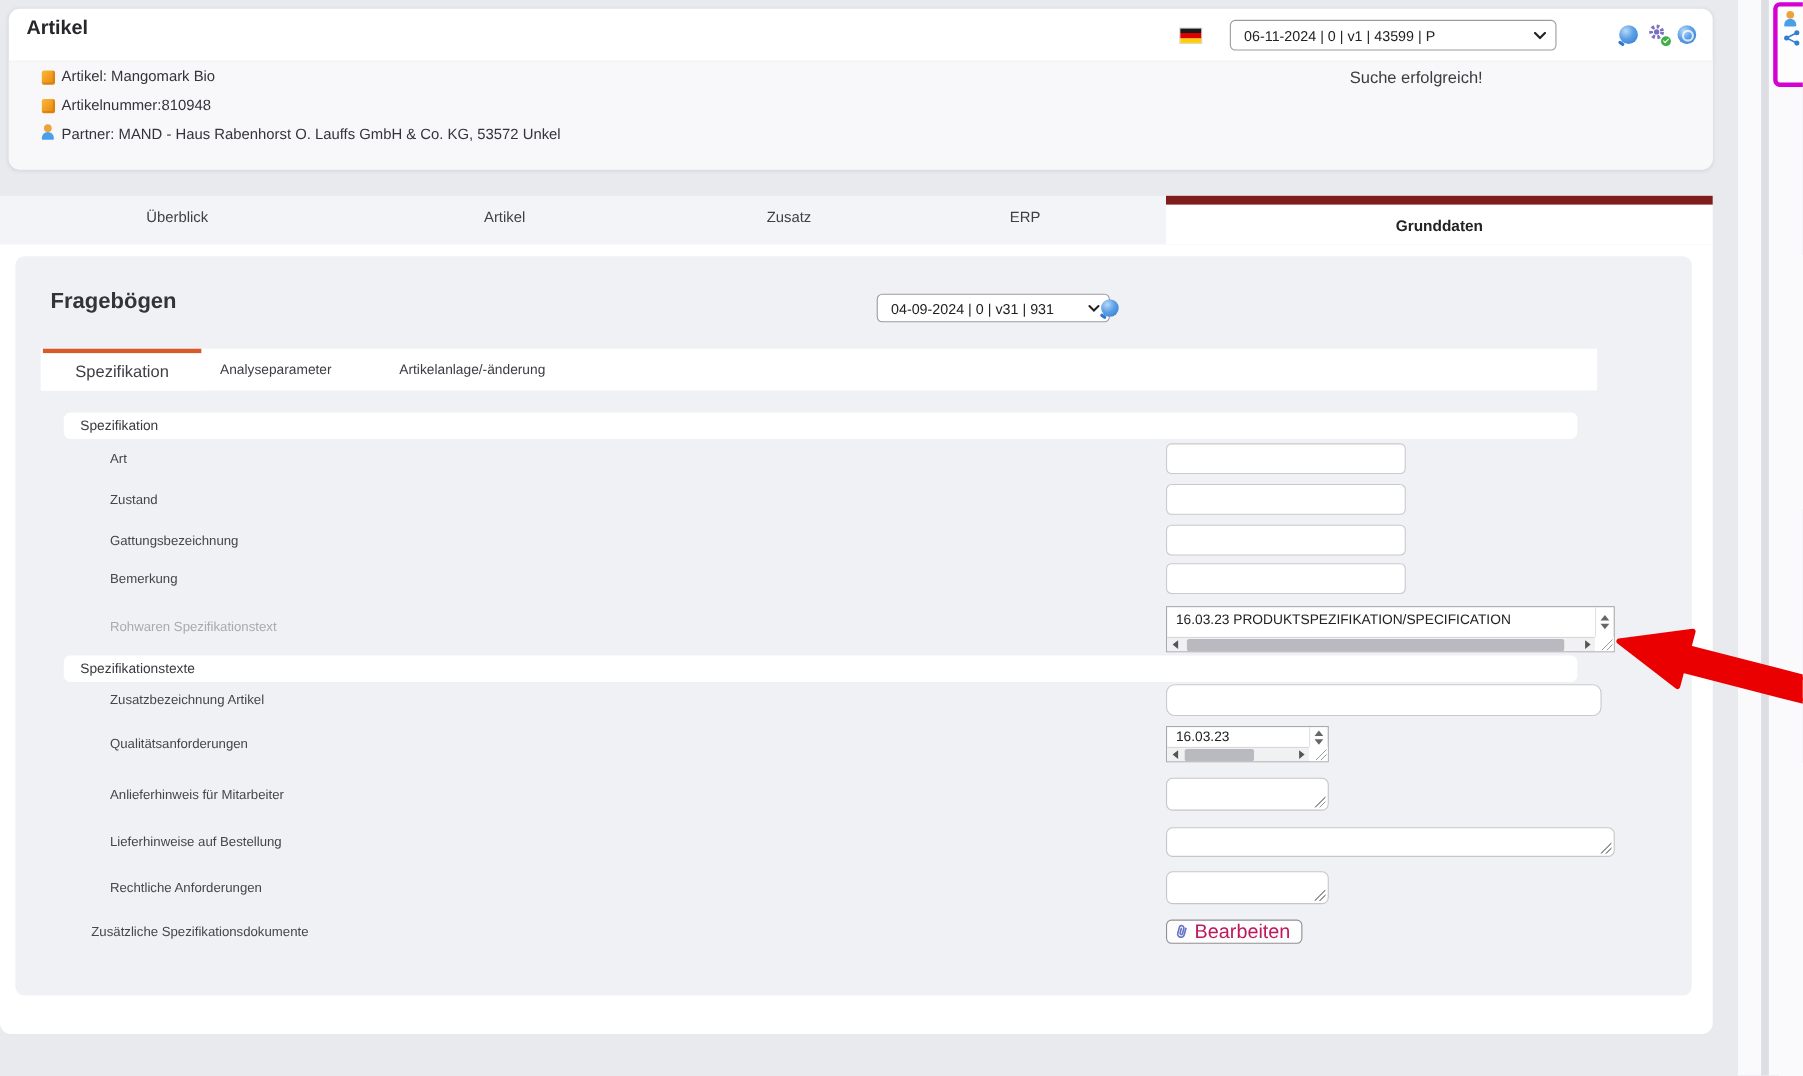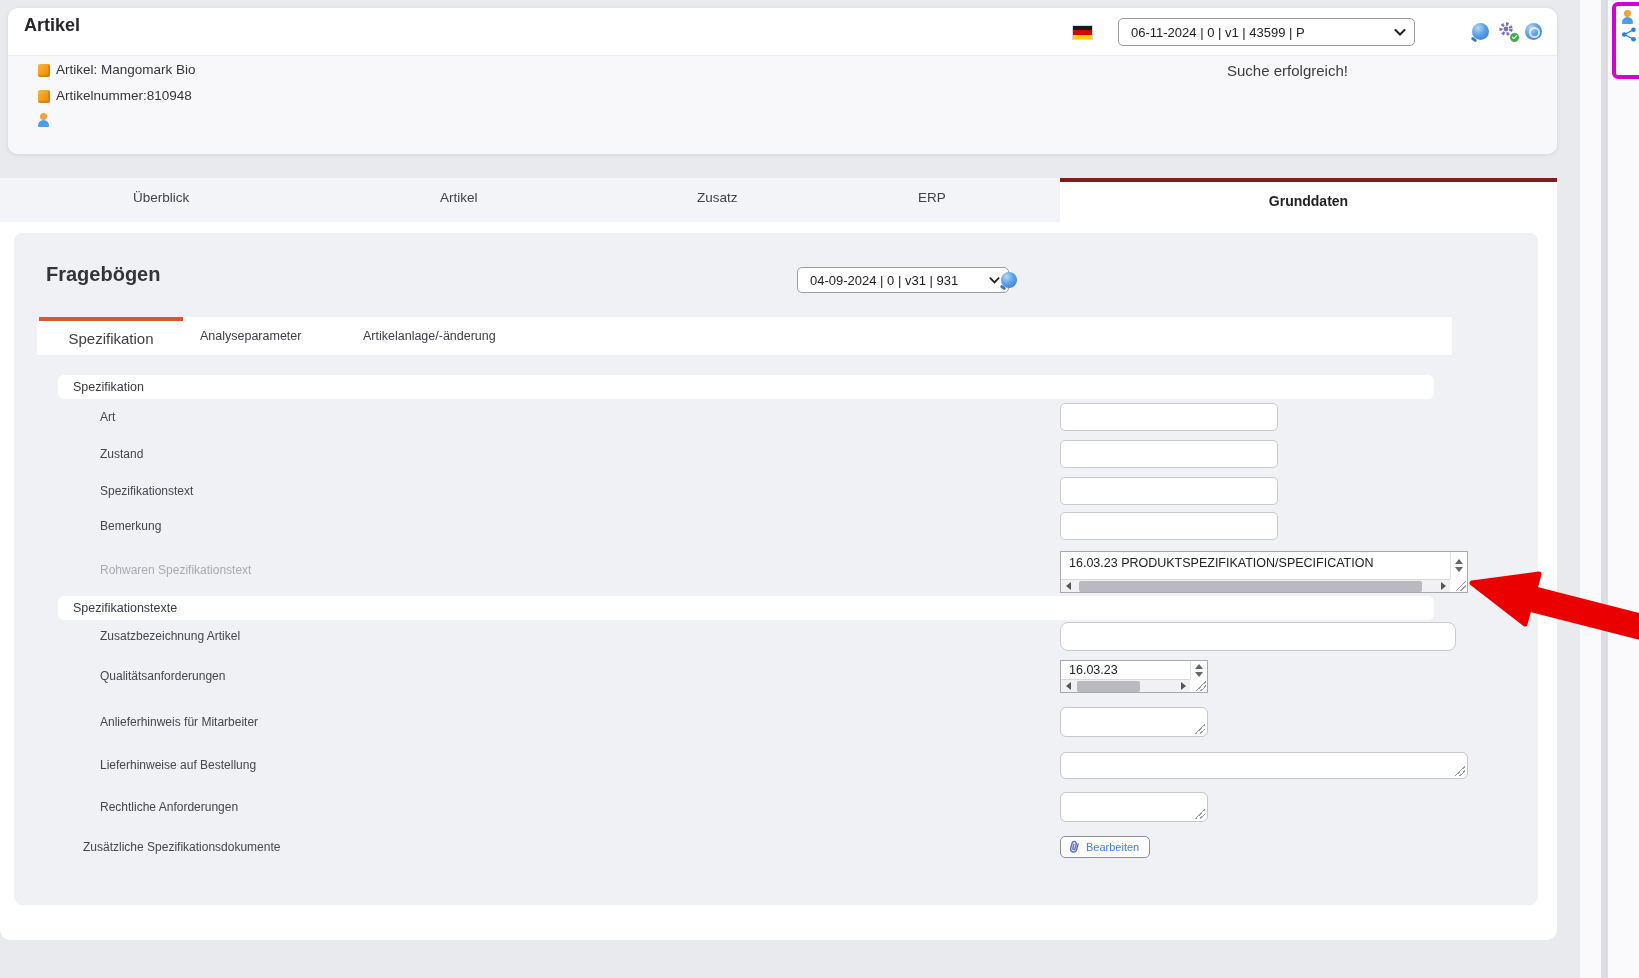--- a/index.html
+++ b/index.html
@@ -38,21 +38,21 @@
     background:radial-gradient(circle at 35% 30%, #b8d9f8 0%, #5b9fe6 45%, #2f77cc 100%); }
   .blue-ball.tail::after { content:""; position:absolute; left:-1px; bottom:-1px; width:6px; height:3px;
     background:#2f77cc; border-radius:2px; transform:rotate(35deg); }
   .globe-ring::after { content:""; position:absolute; left:4px; top:4px; width:7px; height:7px;
     border-radius:50%; border:2px solid rgba(255,255,255,.75); }
 
   
   .tabstrip { left:0; top:178px; width:1060px; height:44px; background:#f3f4f7; }
   .tab-label { font-size:13.5px; color:#3f3f46; top:190px; cursor:default; }
   .active-tab { left:1060px; top:178px; width:497px; height:44px; background:#ffffff;
-    border-top:4px solid #7f1d1d; text-align:center; }
+    border-top:8px solid #7f1d1d; text-align:center; }
   .active-tab .lbl { font-size:14px; font-weight:bold; color:#222; margin-top:11px; }
 
   
   .main-panel { left:0; top:222px; width:1557px; height:718px; background:#ffffff;
     border-radius:0 0 10px 10px; }
   .inner-box { left:14px; top:233px; width:1524px; height:672px; background:#f0f1f5; border-radius:8px; }
   .frage-title { left:46px; top:263px; font-size:20px; font-weight:bold; color:#333338; }
 
   
   .subtab-bar { left:37px; top:317px; width:1415px; height:38px; background:#ffffff; }
@@ -96,21 +96,21 @@
         transparent 70%, #9a9a9e 70%, #9a9a9e 77%, transparent 77%); }
 
   
   .ta-plain { position:absolute; background:#fff; border:1px solid #c6c6ca; border-radius:6px; }
   .ta-plain::after { content:""; position:absolute; right:2px; bottom:2px; width:10px; height:10px;
     background:
       linear-gradient(135deg, transparent 48%, #9a9a9e 48%, #9a9a9e 55%, transparent 55%,
         transparent 70%, #9a9a9e 70%, #9a9a9e 77%, transparent 77%); }
 
   .edit-btn { display:flex; align-items:center; gap:5px; background:#fdfdfd; border:1px solid #8f8f96;
-    border-radius:5px; font-size:11px; color:#3b82f6; padding:0 10px 0 7px; cursor:pointer;
+    border-radius:5px; font-size:18px; color:#be185d; padding:0 10px 0 7px; cursor:pointer;
     font-family:"Liberation Sans",sans-serif; }
 
   
   .right-col { left:1580px; top:0; width:59px; height:978px; background:#fafafc; }
   .right-scrollbar { left:1601px; top:0; width:7px; height:978px; background:#dcdee4; }
   .magenta-box { left:1612px; top:2px; width:34px; height:77px; background:#fdfdfe;
     border:4px solid #d400d4; border-radius:6px; padding:4px 0 0 5px; }
   .share-svg { display:block; margin-top:3px; }
 
   .gear-badge { position:absolute; right:-2px; bottom:-1px; width:9px; height:9px; border-radius:50%;
@@ -132,20 +132,21 @@
       <div class="box-icon"></div>
     </div>
   <div class="abs info-line" style="left:56px; top:62px;">Artikel: Mangomark Bio</div>
 
   <div class="abs" style="left:38px; top:90px;">
       <div class="box-icon"></div>
     </div>
   <div class="abs info-line" style="left:56px; top:88px;">Artikelnummer:810948</div>
 
   <div class="abs person-icon" style="left:37px; top:113px;"></div>
+  <div class="abs info-line" style="left:56px; top:114px;">Partner: MAND - Haus Rabenhorst O. Lauffs GmbH &amp; Co. KG, 53572 Unkel</div>
 
   <div class="abs flag" style="left:1073px; top:26px;">
     <div class="s1"></div>
       <div class="s2"></div>
       <div class="s3"></div>
   </div>
 
   <div class="abs selectbox" style="left:1118px; top:18px; width:297px; height:28px;">
     <span>06-11-2024 | 0 | v1 | 43599 | P</span>
     <svg width="12" height="7" viewBox="0 0 12 7">
@@ -197,21 +198,21 @@
   <div class="abs section-bar" style="top:375px;">
     <div class="lbl">Spezifikation</div>
   </div>
 
   <div class="abs row-label" style="left:100px; top:410px;">Art</div>
   <input class="abs txt-input" style="left: 1060px; top: 403px; width: 218px; height: 28px;">
 
   <div class="abs row-label" style="left:100px; top:447px;">Zustand</div>
   <input class="abs txt-input" style="left: 1060px; top: 440px; width: 218px; height: 28px;">
 
-  <div class="abs row-label" style="left:100px; top:484px;">Spezifikationstext</div>
+  <div class="abs row-label" style="left:100px; top:484px;">Gattungsbezeichnung</div>
   <input class="abs txt-input" style="left: 1060px; top: 477px; width: 218px; height: 28px;">
 
   <div class="abs row-label" style="left:100px; top:519px;">Bemerkung</div>
   <input class="abs txt-input" style="left: 1060px; top: 512px; width: 218px; height: 28px;">
 
   <div class="abs row-label disabled" style="left:100px; top:563px;">Rohwaren Spezifikationstext</div>
   <div class="abs ta-scroll" style="left:1060px; top:551px; width:408px; height:42px;">
     <div class="ta-text">16.03.23 PRODUKTSPEZIFIKATION/SPECIFICATION</div>
     <div class="ta-spin">
       <div class="tri-up"></div>

